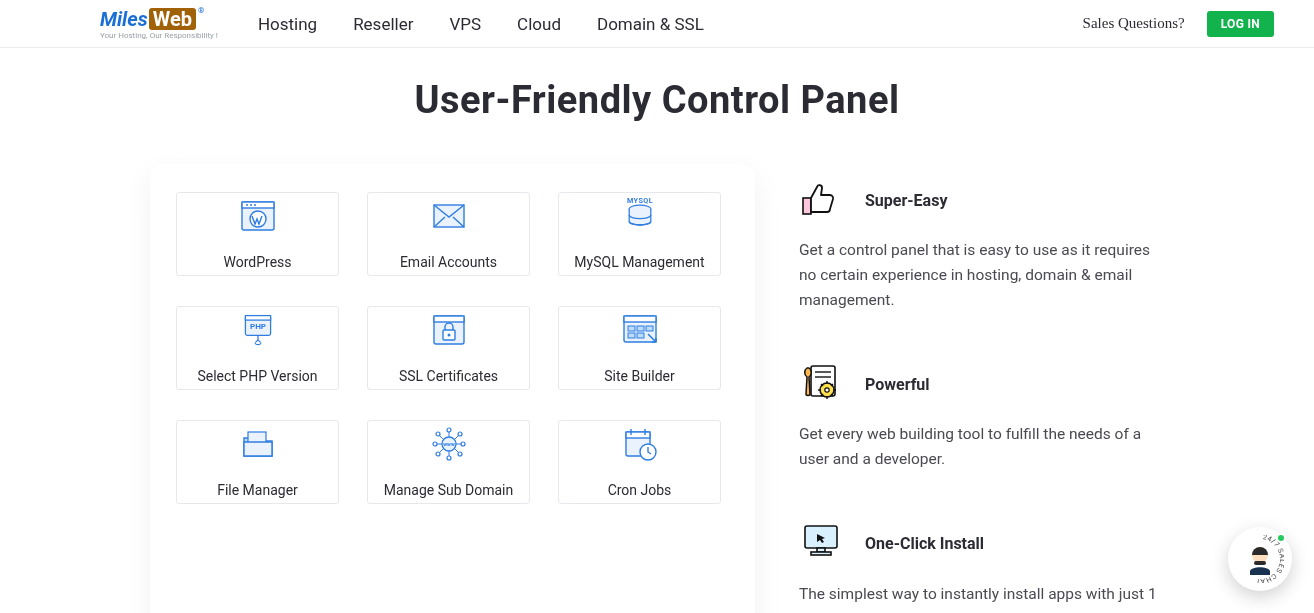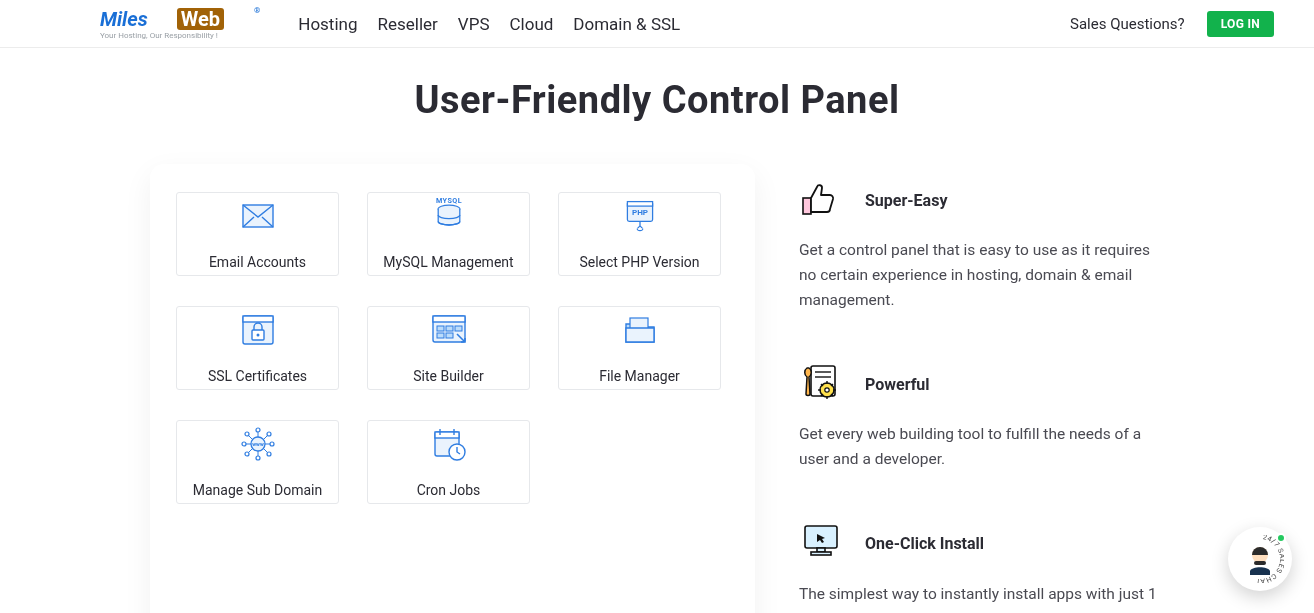--- a/index.html
+++ b/index.html
@@ -2,31 +2,31 @@
 <html><head>
 <meta charset="utf-8">
 <style>
   * { box-sizing: border-box; margin: 0; padding: 0; }
   body { font-family: -apple-system, BlinkMacSystemFont, "Segoe UI", Roboto, Arial, sans-serif; color:#2b2b33; background:#fff; width:1314px; }
   a { text-decoration:none; color:inherit; }
 
   
   .topbar { height:48px; border-bottom:1px solid #ececec; display:flex; align-items:center; padding:0 40px 0 100px; }
   .logo { display:flex; flex-direction:column; line-height:1; margin-right:40px; }
-  .logo-main { font-weight:700; font-size:20px; display:flex; align-items:center;gap:28px; }
+  .logo-main { font-weight:700; font-size:20px; display:flex; align-items:center; }
   .logo-miles { color:#1a6fd6; font-style:italic; }
   .logo-web   { background:#a16207; color:#fff; padding:1px 4px; border-radius:3px; margin-left:1px; position:relative; }
   .logo-reg   { font-size:8px; color:#1a6fd6; position:relative; top:-8px; left:2px; }
   .logo-tag   { font-size:8px; color:#9aa0a6; margin-top:2px; }
 
-  .nav { display:flex; gap:20px; font-size:17px; color:#2b2b33;text-align:right; }
+  .nav { display:flex; gap:36px; font-size:17px; color:#2b2b33;text-align:right; }
   .nav span { cursor:pointer; }
 
   .top-right { margin-left:auto; display:flex; align-items:center; gap:22px; }
-  .sales-q { font-size:15px; color:#2b2b33; cursor:pointer; }
+  .sales-q { font-size:15px; color:#2b2b33; cursor:pointer;font-family:Liberation Serif, serif; }
   .login-btn { background:#12b24c; color:#fff; font-size:12px; font-weight:700; padding:6px 14px; border-radius:3px; letter-spacing:.3px; cursor:pointer; }
 
   
   .hero-title { text-align:center; font-size:38px; font-weight:700; color:#2b2b33; margin:30px 0 42px; letter-spacing:.5px; }
 
   
   .wrap { display:flex; padding:0 0 0 150px; gap:44px; }
   .panel-card {
     background:#fff; border-radius:14px; padding:28px 26px;
     box-shadow:0 10px 30px rgba(0,0,0,.06);
@@ -86,20 +86,34 @@
   </div>
 </header>
 
 <h1 class="hero-title">User-Friendly Control Panel</h1>
 
 <div class="wrap">
 
   <div class="panel-card">
     <div class="grid">
 
+      <div class="tile">
+        <span>
+          <svg viewBox="0 0 40 36">
+            <rect x="4" y="4" width="32" height="28" rx="2" fill="#eaf3fd" stroke="#2f7de1" stroke-width="1.4"></rect>
+            <rect x="4" y="4" width="32" height="6" fill="#fff" stroke="#2f7de1" stroke-width="1.4"></rect>
+            <circle cx="9" cy="7" r="1" fill="#2f7de1"></circle>
+              <circle cx="13" cy="7" r="1" fill="#2f7de1"></circle>
+              <circle cx="17" cy="7" r="1" fill="#2f7de1"></circle>
+            <circle cx="20" cy="21" r="8" fill="#fff" stroke="#2f7de1" stroke-width="1.4"></circle>
+            <path d="M14 18l3 8 2-5 2 5 3-8" fill="none" stroke="#2f7de1" stroke-width="1.4"></path>
+          </svg>
+        </span>
+        <span class="tile-label">WordPress</span>
+      </div>
 
       <div class="tile">
         <span>
           <svg viewBox="0 0 40 36">
             <rect x="5" y="7" width="30" height="22" fill="#eaf3fd" stroke="#2f7de1" stroke-width="1.4"></rect>
             <path d="M5 7l15 12L35 7M5 29l11-10M35 29l-11-10" fill="none" stroke="#2f7de1" stroke-width="1.4"></path>
           </svg>
         </span>
         <span class="tile-label">Email Accounts</span>
       </div>

